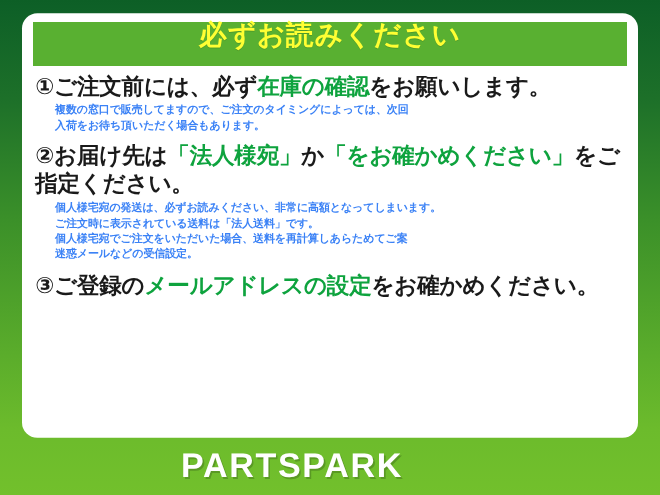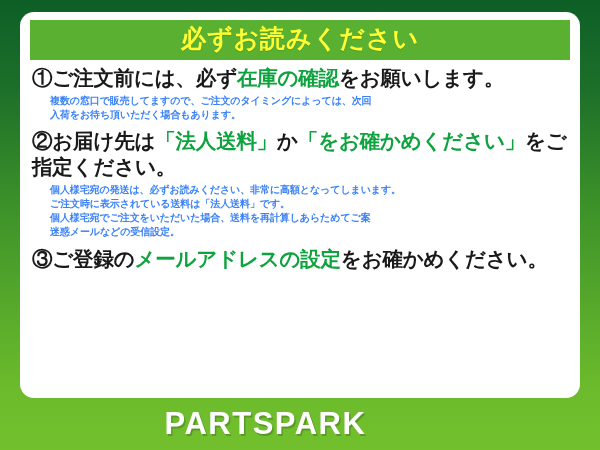--- a/index.html
+++ b/index.html
@@ -43,23 +43,21 @@
     border-radius: 14px;
     overflow: hidden;
   }
 
   
   .header-band {
     margin: 8px 10px 0 10px;
     height: 40px;
     background: #59b031;
     display: flex;
-    align-items: center;
     justify-content: center;
-    font-family: Liberation Mono, monospace;
   }
   .header-title {
     color: #ffff33;
     font-size: 25px;
     font-weight: bold;
     letter-spacing: 1px;
     line-height: 1;
     text-shadow: 0 1px 0 rgba(0,0,0,0.12);
   }
 
@@ -72,21 +70,20 @@
   }
   .item:last-child { margin-bottom: 10px; }
 
   .item-head {
     color: #1a1a1a;
     font-size: 20.5px;
     font-weight: bold;
     line-height: 1.26;
     letter-spacing: -0.2px;
     white-space: nowrap;
-    font-family: Liberation Serif, serif;
   }
   .item-head.wrap { white-space: normal; }
   .num {
     font-size: 20.5px;
     font-weight: bold;
     color: #1a1a1a;
   }
   .hl {
     color: #0ea33e;
   }
@@ -139,21 +136,21 @@
           <span class="num">①</span><span>ご注文前には、必ず</span><span class="hl">在庫の確認</span><span>をお願いします。</span>
         </div>
         <div class="item-body">
           <div>複数の窓口で販売してますので、ご注文のタイミングによっては、次回</div>
           <div>入荷をお待ち頂いただく場合もあります。</div>
         </div>
       </div>
 
       <div class="item">
         <div class="item-head wrap">
-          <span class="num">②</span><span>お届け先は</span><span class="hl">「法人送料」</span><span>か</span><span class="hl">「をお確かめください」</span><span>をご指定ください。</span>
+          <span class="num">②</span><span>お届け先は</span><span class="hl">「法人様宛」</span><span>か</span><span class="hl">「をお確かめください」</span><span>をご指定ください。</span>
         </div>
         <div class="item-body">
           <div>個人様宅宛の発送は、必ずお読みください、非常に高額となってしまいます。</div>
           <div>ご注文時に表示されている送料は「法人送料」です。</div>
           <div>個人様宅宛でご注文をいただいた場合、送料を再計算しあらためてご案</div>
           <div>迷惑メールなどの受信設定。</div>
         </div>
       </div>
 
       <div class="item">

